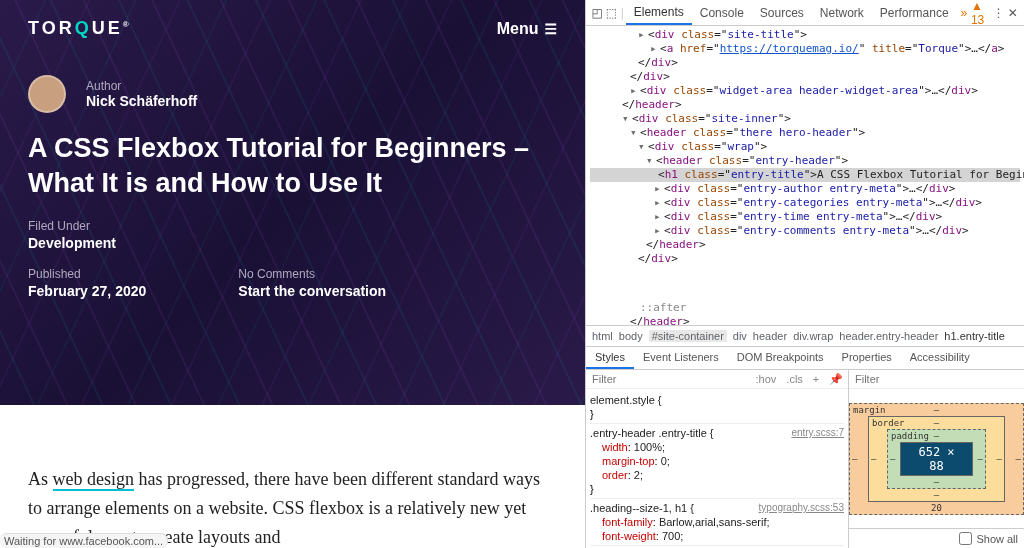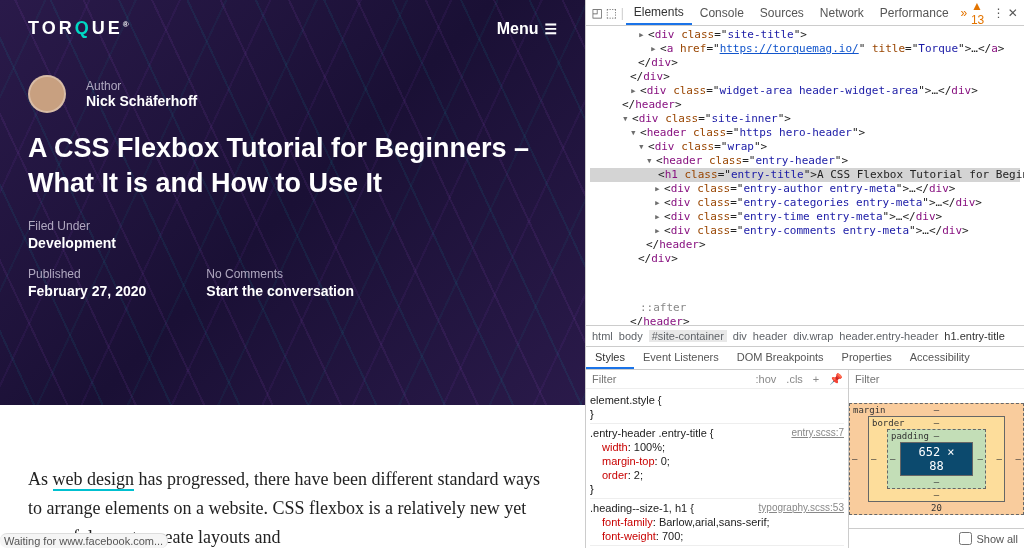--- a/index.html
+++ b/index.html
@@ -22,21 +22,21 @@
 .author-row { display: flex; align-items: center; gap: 20px; margin-top: 18px; }
 .avatar { width: 38px; height: 38px; border-radius: 50%; background: #c8a080; border: 2px solid rgba(255,255,255,0.3); flex-shrink: 0; }
 .author-label { font-size: 12px; color: #b0a8c0; }
 .author-name { font-size: 14px; font-weight: 700; color: #fff; }
 
 .entry-title { font-size: 27px; font-weight: 800; line-height: 1.3; margin-top: 18px; color: #fff; }
 
 .meta-row1 { margin-top: 18px; }
 .meta-label { font-size: 12px; color: #b0a8c0; }
 .meta-value { font-size: 14px; font-weight: 700; color: #fff; margin-top: 2px; }
-.meta-row2 { display: flex; gap: 60px; margin-top: 16px; }
+.meta-row2 { display: flex; gap: 92px; margin-top: 16px; }
 
 .article-body { padding: 60px 28px 0; }
 .article-text { font-size: 18px; color: #222; line-height: 1.6; font-family: Georgia, serif; }
 .article-text a { color: #222; text-decoration: none; border-bottom: 2px solid #00c0d0; }
 
 .statusbar { position: absolute; bottom: 0; left: 0; font-size: 11px; color: #555; background: #f5f5f5; padding: 1px 4px; border-top: 1px solid #ddd; border-right: 1px solid #ddd; border-radius: 7px; }
 
 
 .devtools { width: 439px; height: 100%; border-left: 1px solid #ccc; display: flex; flex-direction: column; background: #fff; }
 .dt-tabs { display: flex; align-items: center; border-bottom: 1px solid #ccc; height: 26px; padding: 0 4px; font-size: 12px; color: #555; }
@@ -157,21 +157,21 @@
   </div>
 
   <div class="elements-panel">
     <div class="line" style="padding-left:48px;"><span class="tri">▸</span>&lt;<span class="tag-b">div</span> <span class="attr-n">class</span>="<span class="attr-v">site-title</span>"&gt;</div>
     <div class="line" style="padding-left:60px;"><span class="tri">▸</span>&lt;<span class="tag-b">a</span> <span class="attr-n">href</span>="<span class="url">https://torquemag.io/</span>" <span class="attr-n">title</span>="<span class="attr-v">Torque</span>"&gt;…&lt;/<span class="tag-b">a</span>&gt;</div>
     <div class="line" style="padding-left:48px;">&lt;/<span class="tag-b">div</span>&gt;</div>
     <div class="line" style="padding-left:40px;">&lt;/<span class="tag-b">div</span>&gt;</div>
     <div class="line" style="padding-left:40px;"><span class="tri">▸</span>&lt;<span class="tag-b">div</span> <span class="attr-n">class</span>="<span class="attr-v">widget-area header-widget-area</span>"&gt;…&lt;/<span class="tag-b">div</span>&gt;</div>
     <div class="line" style="padding-left:32px;">&lt;/<span class="tag-b">header</span>&gt;</div>
     <div class="line" style="padding-left:32px;"><span class="tri">▾</span>&lt;<span class="tag-b">div</span> <span class="attr-n">class</span>="<span class="attr-v">site-inner</span>"&gt;</div>
-    <div class="line" style="padding-left:40px;"><span class="tri">▾</span>&lt;<span class="tag-b">header</span> <span class="attr-n">class</span>="<span class="attr-v">https hero-header</span>"&gt;</div>
+    <div class="line" style="padding-left:40px;"><span class="tri">▾</span>&lt;<span class="tag-b">header</span> <span class="attr-n">class</span>="<span class="attr-v">there hero-header</span>"&gt;</div>
     <div class="line" style="padding-left:48px;"><span class="tri">▾</span>&lt;<span class="tag-b">div</span> <span class="attr-n">class</span>="<span class="attr-v">wrap</span>"&gt;</div>
     <div class="line" style="padding-left:56px;"><span class="tri">▾</span>&lt;<span class="tag-b">header</span> <span class="attr-n">class</span>="<span class="attr-v">entry-header</span>"&gt;</div>
     <div class="line selected-line" style="padding-left:68px;">&lt;<span class="tag-b">h1</span> <span class="attr-n">class</span>="<span class="attr-v">entry-title</span>"&gt;<span>A CSS Flexbox Tutorial for Beginners – What It is and How to Use It</span>&lt;/&gt; </div>
     <div class="line" style="padding-left:64px;"><span class="tri">▸</span>&lt;<span class="tag-b">div</span> <span class="attr-n">class</span>="<span class="attr-v">entry-author entry-meta</span>"&gt;…&lt;/<span class="tag-b">div</span>&gt;</div>
     <div class="line" style="padding-left:64px;"><span class="tri">▸</span>&lt;<span class="tag-b">div</span> <span class="attr-n">class</span>="<span class="attr-v">entry-categories entry-meta</span>"&gt;…&lt;/<span class="tag-b">div</span>&gt;</div>
     <div class="line" style="padding-left:64px;"><span class="tri">▸</span>&lt;<span class="tag-b">div</span> <span class="attr-n">class</span>="<span class="attr-v">entry-time entry-meta</span>"&gt;…&lt;/<span class="tag-b">div</span>&gt;</div>
     <div class="line" style="padding-left:64px;"><span class="tri">▸</span>&lt;<span class="tag-b">div</span> <span class="attr-n">class</span>="<span class="attr-v">entry-comments entry-meta</span>"&gt;…&lt;/<span class="tag-b">div</span>&gt;</div>
     <div class="line" style="padding-left:56px;">&lt;/<span class="tag-b">header</span>&gt;</div>
     <div class="line" style="padding-left:48px;">&lt;/<span class="tag-b">div</span>&gt;</div>
     <div class="line" style="padding-left:50px;color:#888;margin-top:35px;">::after</div>

